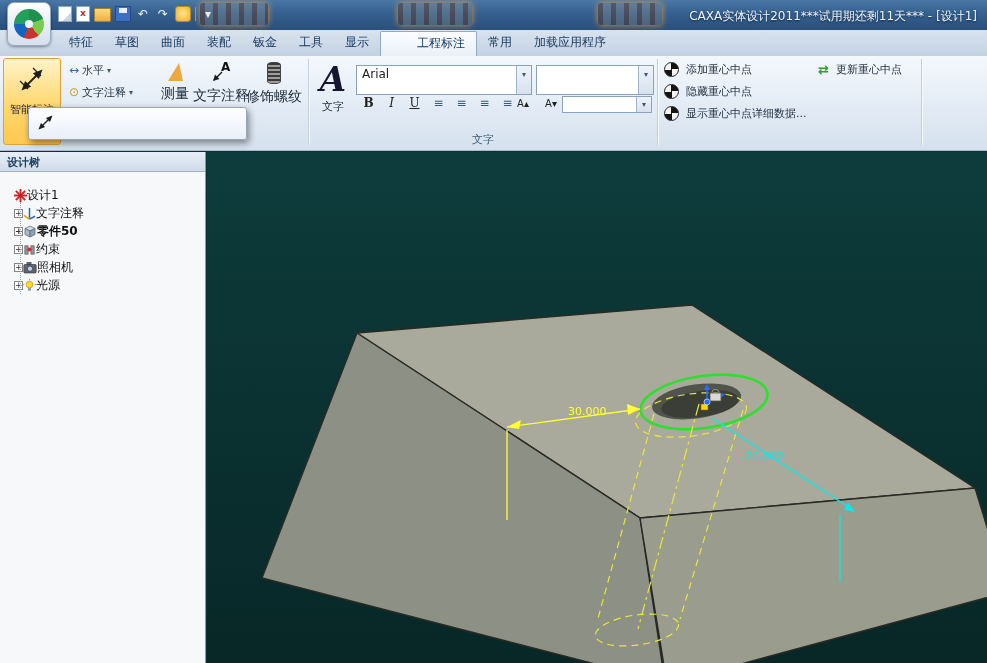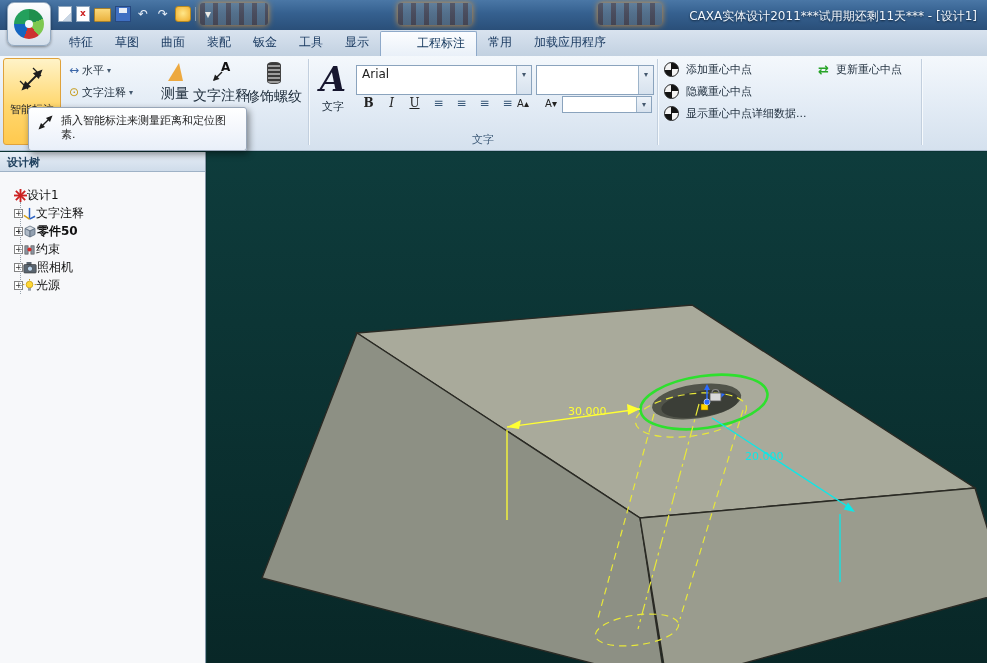--- a/index.html
+++ b/index.html
@@ -367,15 +367,14 @@
 
 <div class="tooltip">
   <div class="tt-body">
     <svg width="17" height="17" viewBox="0 0 26 26">
       <g stroke="#1e1e1e" stroke-width="2" fill="#1e1e1e">
         <line x1="6" y1="20" x2="20" y2="6"></line>
         <polygon points="22,4 15.5,6.5 19.5,10.5"></polygon>
         <polygon points="4,22 10.5,19.5 6.5,15.5"></polygon>
       </g>
     </svg>
-    <span class="tt-text">插入智能标注来测量距离和定位图素.</span>
   </div>
 </div>
 
 </body></html>

